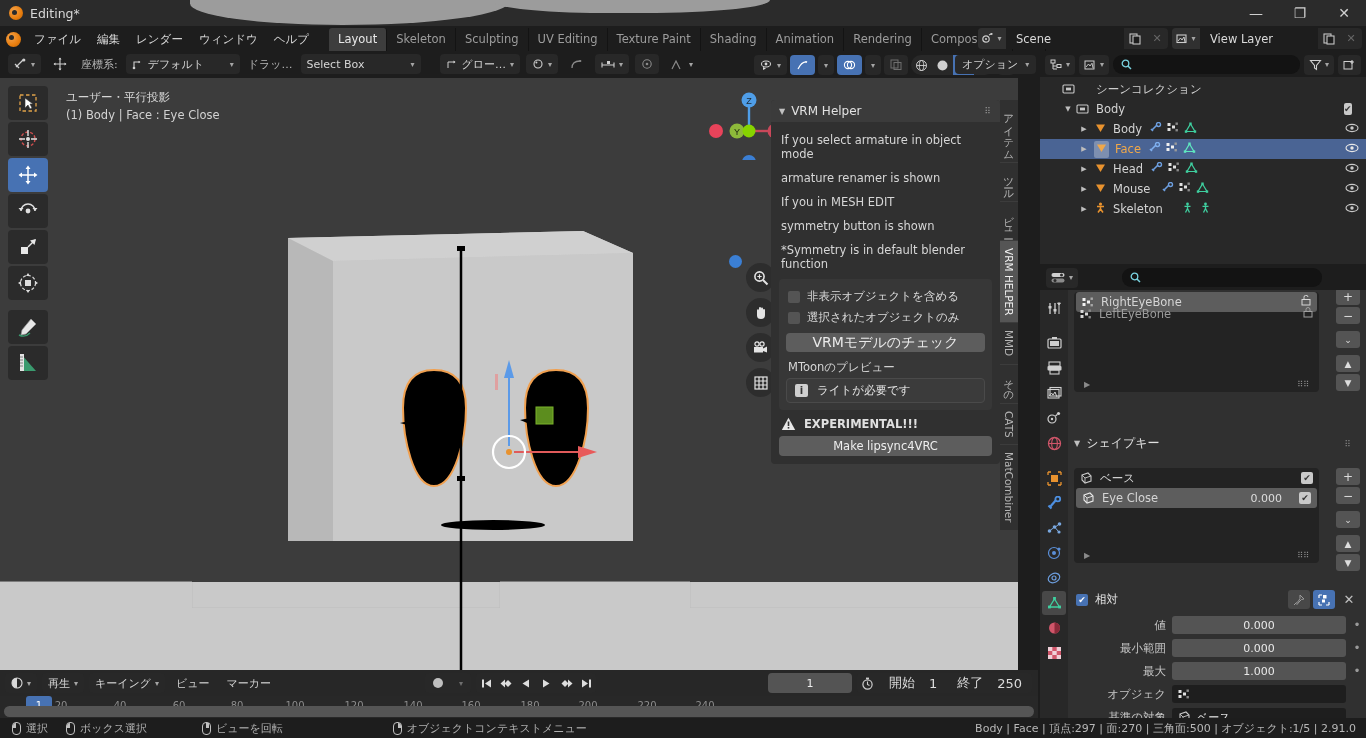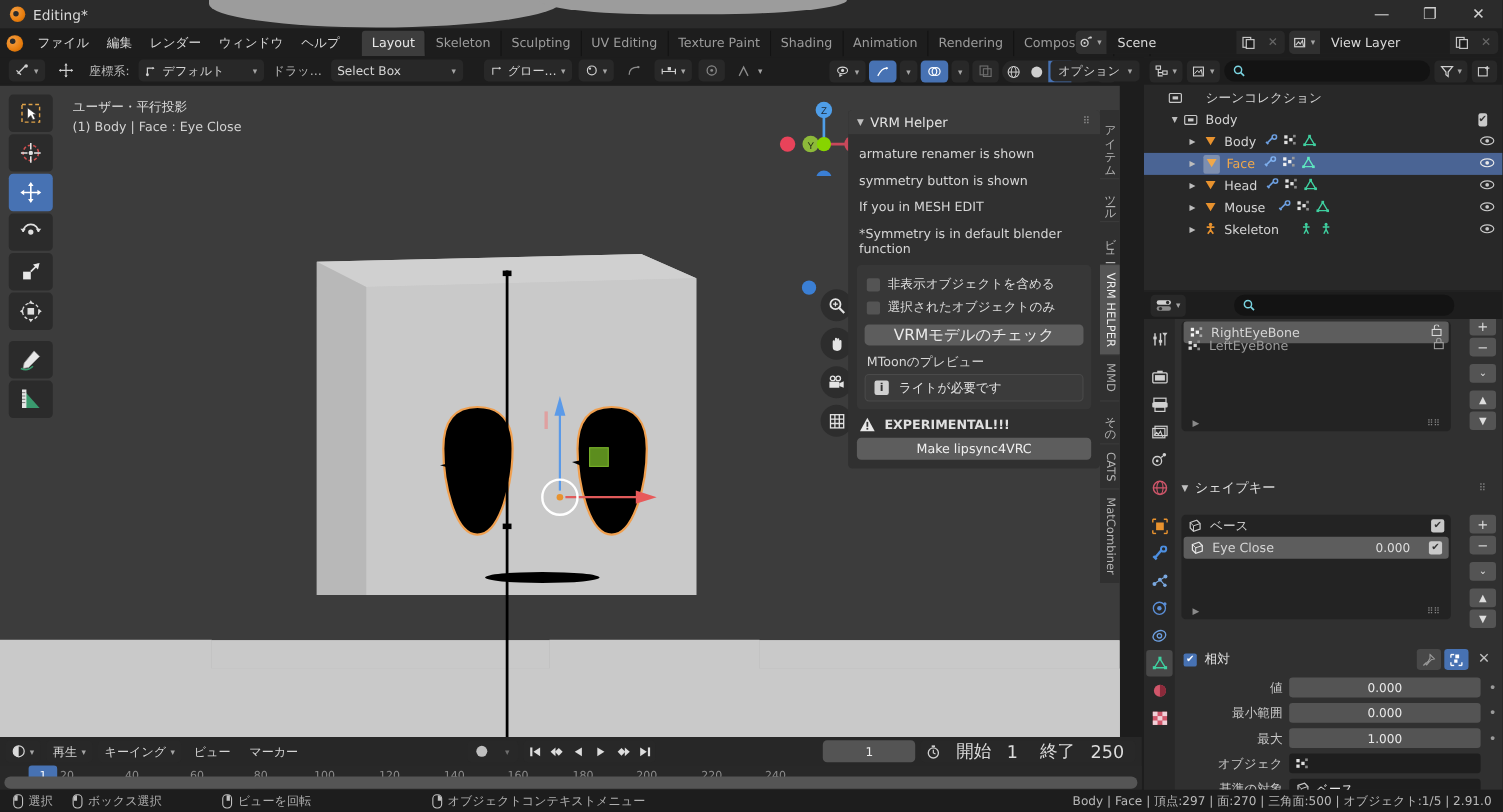--- a/index.html
+++ b/index.html
@@ -170,21 +170,21 @@
   .rec-grp { display:flex; background:#282828; border-radius:4px; height:20px; align-items:center;}
   .rec-dot { width:26px; display:flex; align-items:center; justify-content:center; }
   .rec-dot i { width:10px; height:10px; border-radius:50%; background:#bfbfbf; display:block;}
   .pb-grp { display:flex; background:#282828; border-radius:4px; height:20px; align-items:center; overflow:hidden;}
   .pb { width:20px; height:20px; display:flex; align-items:center; justify-content:center; color:#ddd; font-size:9px;}
   .tl-right { position:absolute; right:6px; top:3px; display:flex; align-items:center; gap:5px;}
   .frame-field { width:84px; height:20px; background:#545454; border-radius:4px; display:flex;
                  align-items:center; justify-content:center; font-size:11px; color:#eee;}
   .range-grp { display:flex; align-items:center; background:#282828; border-radius:4px; height:20px; gap:0;}
   .rg-ico { width:22px; display:flex; align-items:center; justify-content:center; color:#cfcfcf;}
-  .rg-f { display:flex; align-items:center; gap:14px; padding:0 10px; height:20px; font-size:16px; color:#dcdcdc;}
+  .rg-f { display:flex; align-items:center; gap:14px; padding:0 10px; height:20px; font-size:13px; color:#dcdcdc;}
   .tl-ruler { position:absolute; left:0; top:26px; width:1038px; height:22px; background:#282828;}
   .tick { position:absolute; top:4px; font-size:10px; color:#8c8c8c; transform:translateX(-50%);}
   .playhead { position:absolute; top:0px; width:26px; height:19px; background:#4772b3;
               border-radius:3px; display:flex; align-items:center; justify-content:center;
               font-size:10px; color:#fff; transform:translateX(-50%);}
   .scrollbar { position:absolute; left:4px; bottom:1px; width:1030px; height:11px;
                background:#555; border-radius:6px;}
 
   
   .outliner {
@@ -661,23 +661,24 @@
 
     <div style="position:absolute;right:28px;top:-22px;"></div>
 
     <div class="npanel">
       <div class="np-header">
         <span style="font-size:8px;color:#c0c0c0;">▼</span>
         <span>VRM Helper</span>
         <span class="np-grip">⠿</span>
       </div>
       <div class="np-body">
+        <div class="np-line">If you select armature in object mode</div>
         <div class="np-line">armature renamer is shown</div>
+        <div class="np-line">If you in MESH EDIT</div>
         <div class="np-line">symmetry button is shown</div>
-        <div class="np-line">If you in MESH EDIT</div>
         <div class="np-line">*Symmetry is in default blender function</div>
 
         <div class="np-box">
           <div class="np-check">
             <span class="cbx"></span>
             <span>非表示オブジェクトを含める</span>
           </div>
           <div class="np-check">
             <span class="cbx"></span>
             <span>選択されたオブジェクトのみ</span>

